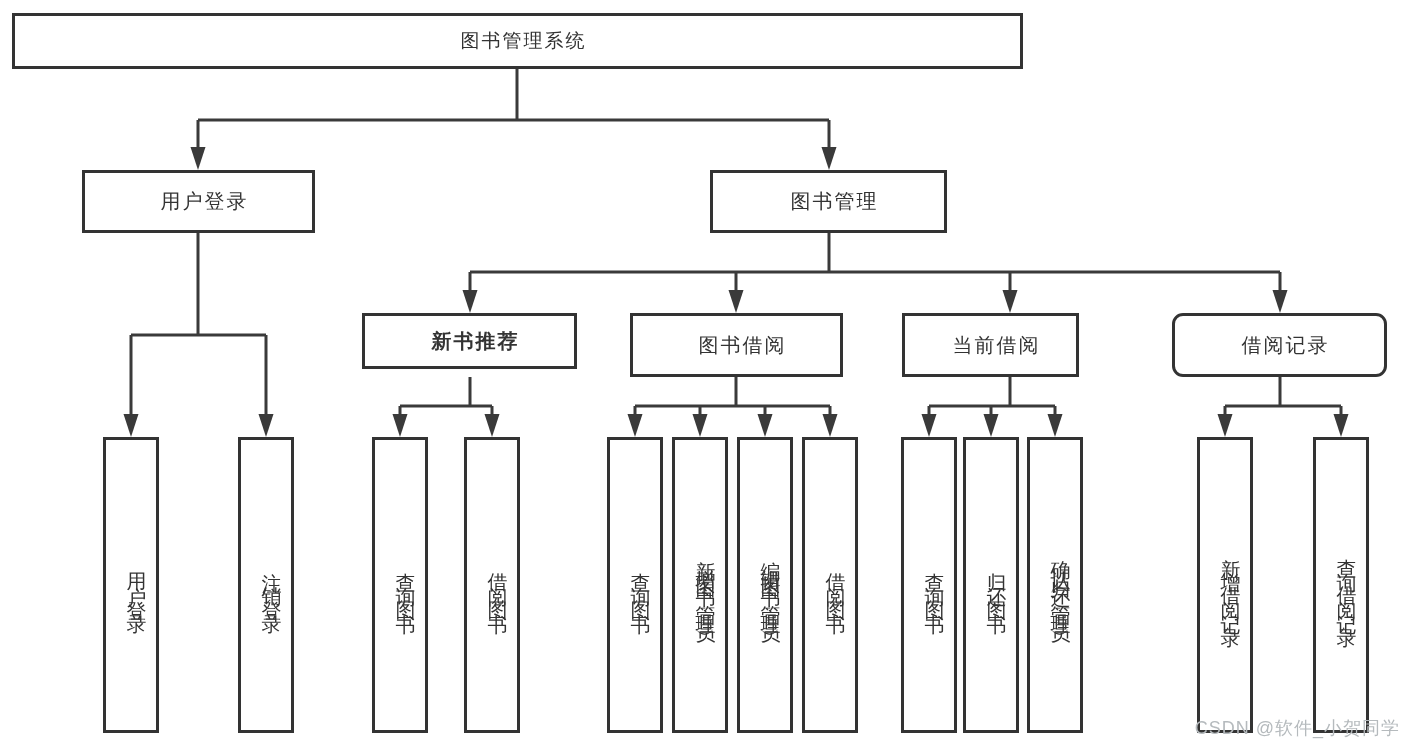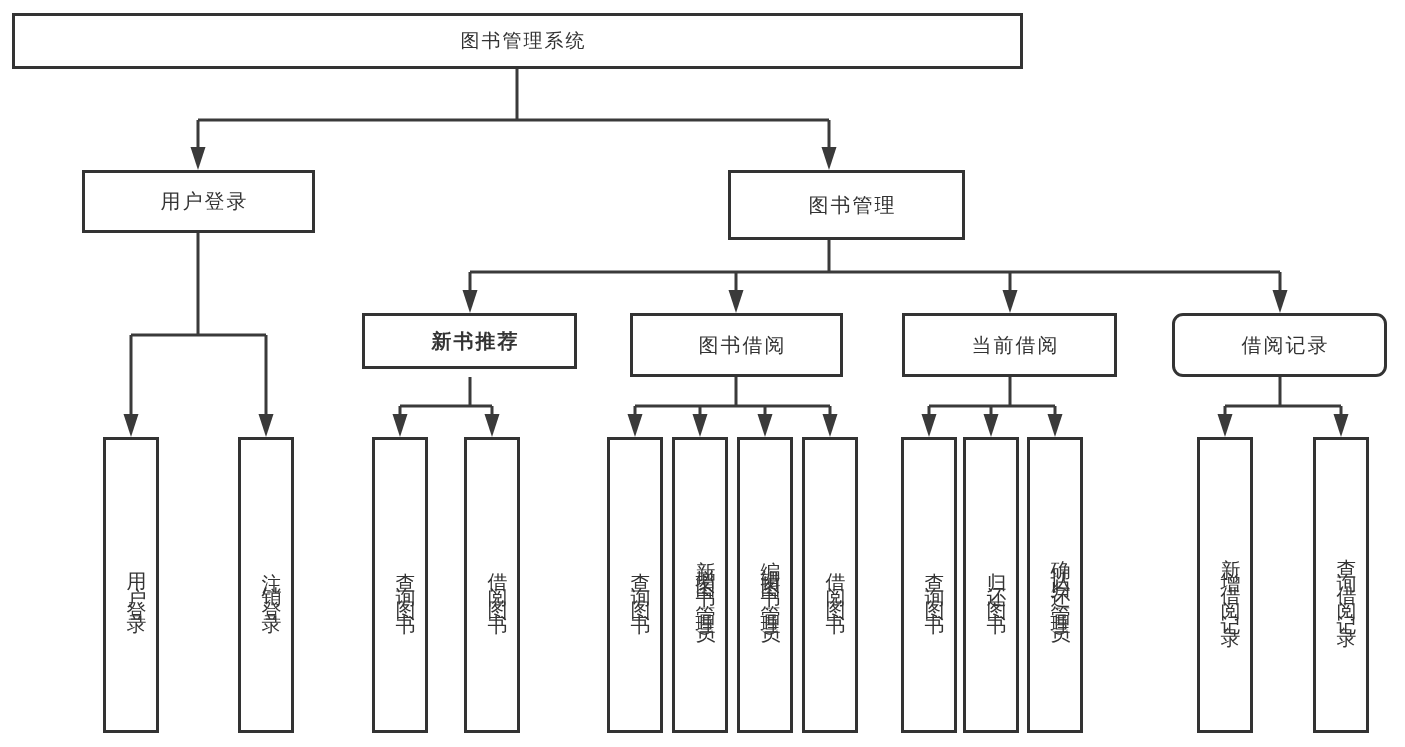--- a/index.html
+++ b/index.html
@@ -35,25 +35,25 @@
     font-size:20px;
     letter-spacing:2px;
     white-space:nowrap;
     z-index:1;
     padding-left:12px;
   }
   
   .n-root  {left:12px;  top:13px;  width:1011px; height:56px; font-size:19px;}
   
   .n-l2a   {left:82px;  top:170px; width:233px;  height:63px;}
-  .n-l2b   {left:710px; top:170px; width:237px;  height:70px;margin-left:18px;}
+  .n-l2b   {left:710px; top:170px; width:237px;  height:63px;}
   
   .n-l3a   {left:362px; top:313px; width:215px;  height:56px;font-weight:bold;}
   .n-l3b   {left:630px; top:313px; width:213px;  height:64px;font-family:Liberation Serif, serif;}
-  .n-l3c   {left:902px; top:313px; width:215px;  height:64px;}
+  .n-l3c   {left:902px; top:313px; width:177px;  height:64px;}
   .n-l3d   {left:1172px;top:313px; width:215px;  height:64px;border-radius:11px;}
   
   .leaf{
     top:437px; width:56px; height:296px;
     writing-mode:vertical-rl;
     text-orientation:mixed;
     letter-spacing:14px;
     line-height:1;
     font-size:20px;
   }
@@ -135,13 +135,14 @@
   <div class="node leaf long x-c3">编辑图书（管理员）</div>
   <div class="node leaf x-c4">借阅图书</div>
 
   <div class="node leaf x-d1">查询图书</div>
   <div class="node leaf x-d2">归还图书</div>
   <div class="node leaf long x-d3">确认归还（管理员）</div>
 
   <div class="node leaf x-e1">新增借阅记录</div>
   <div class="node leaf x-e2">查询借阅记录</div>
 
+  <div class="watermark">CSDN @软件_小贺同学</div>
 </div>
 
 </body></html>

